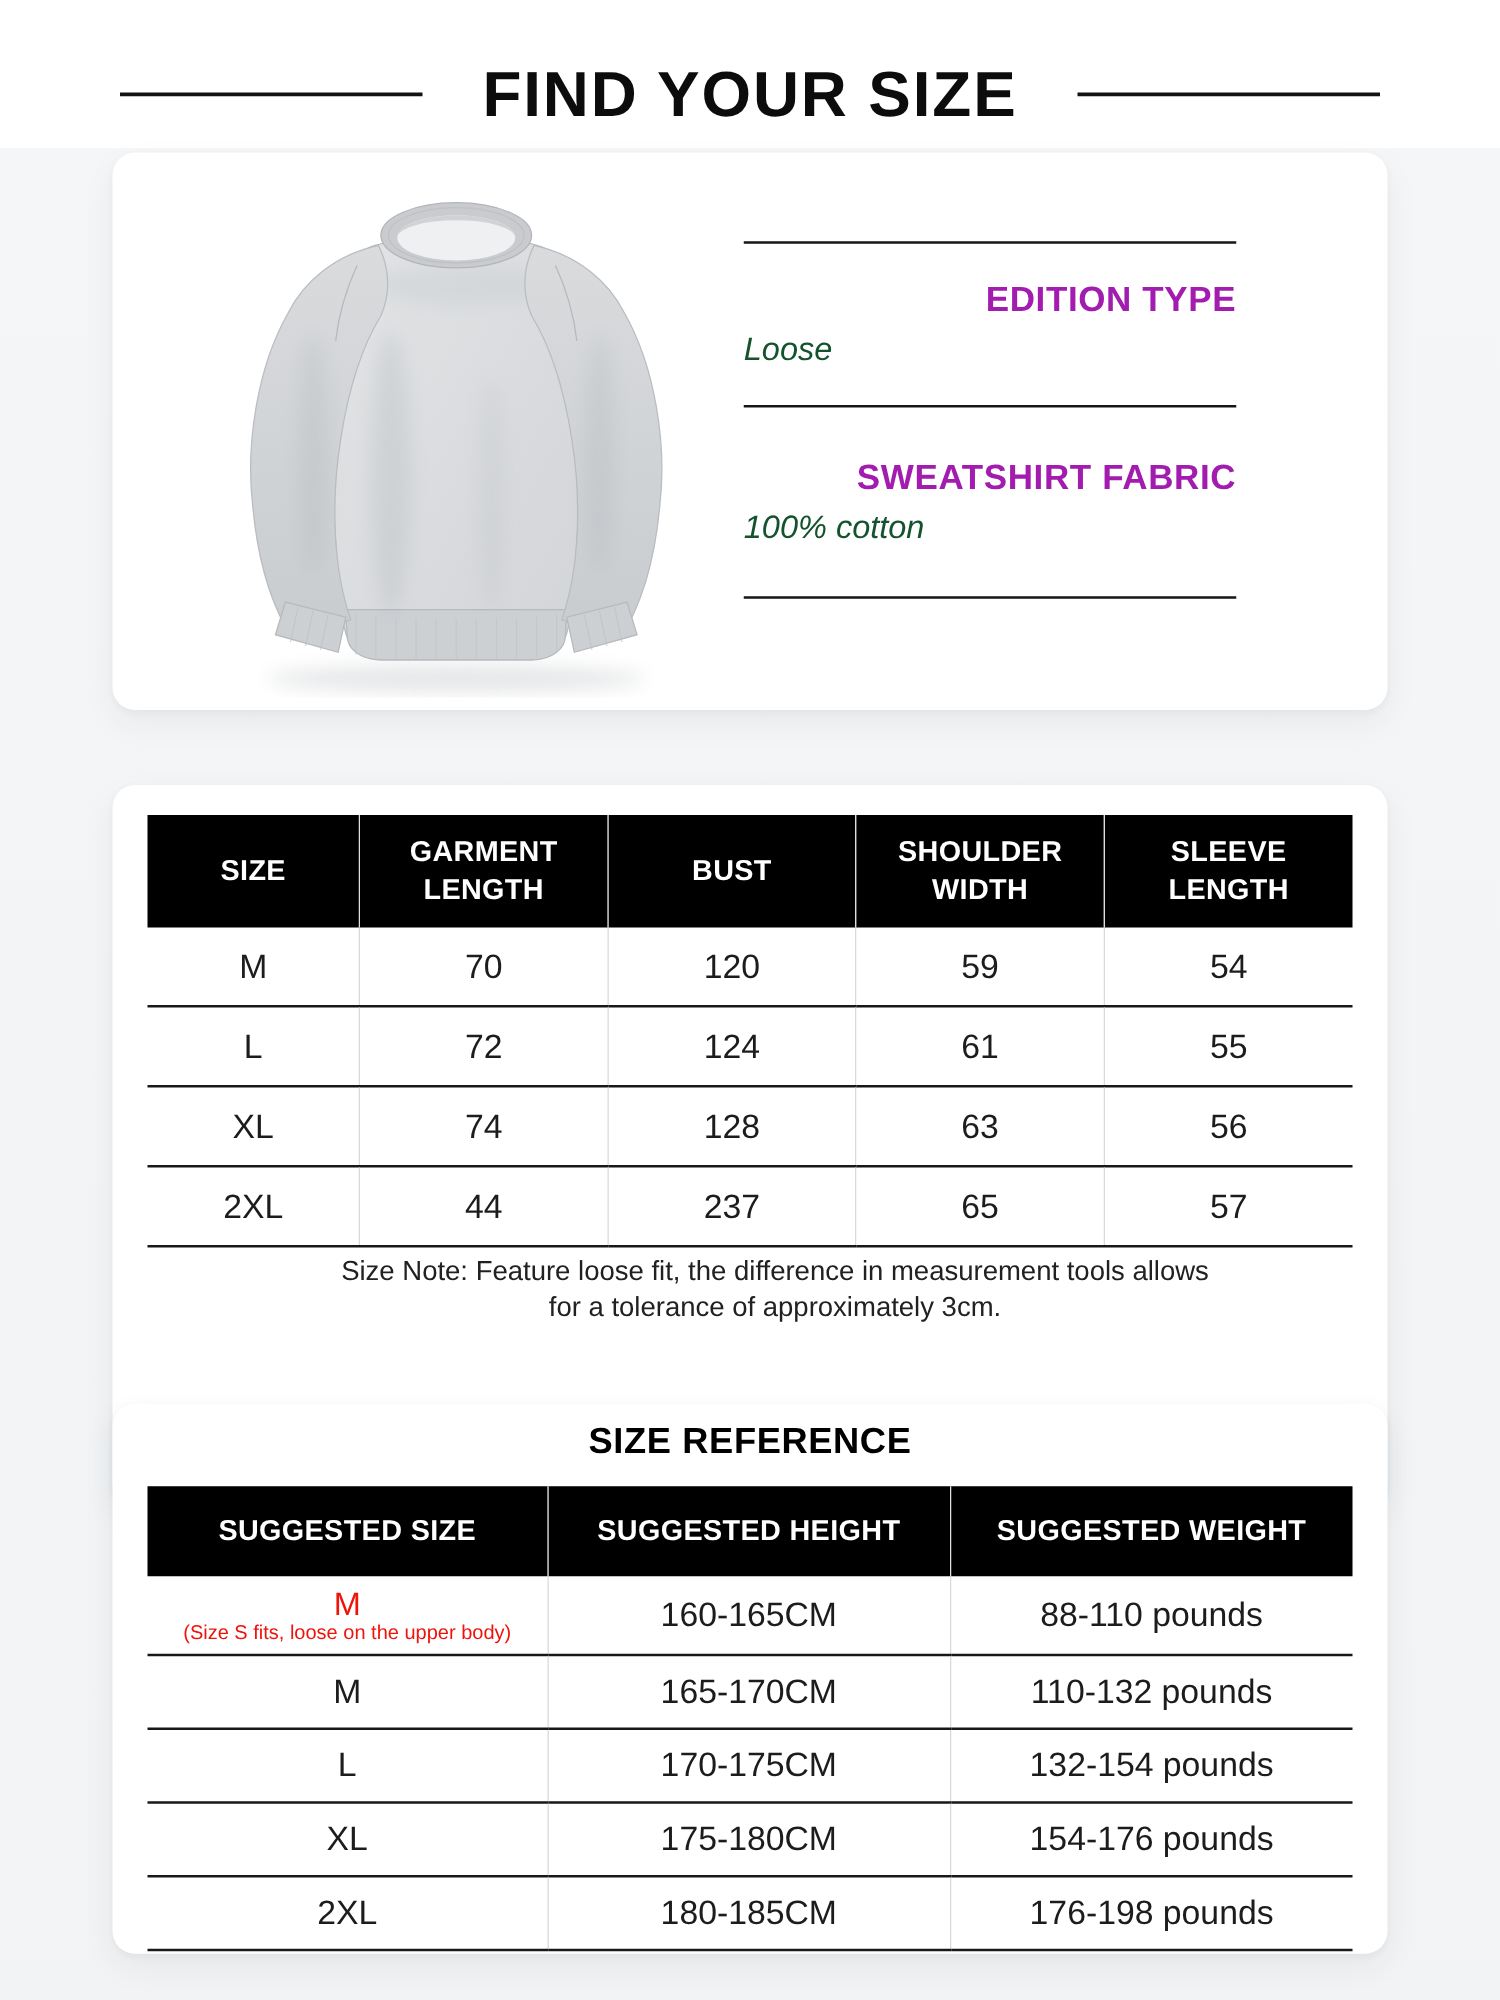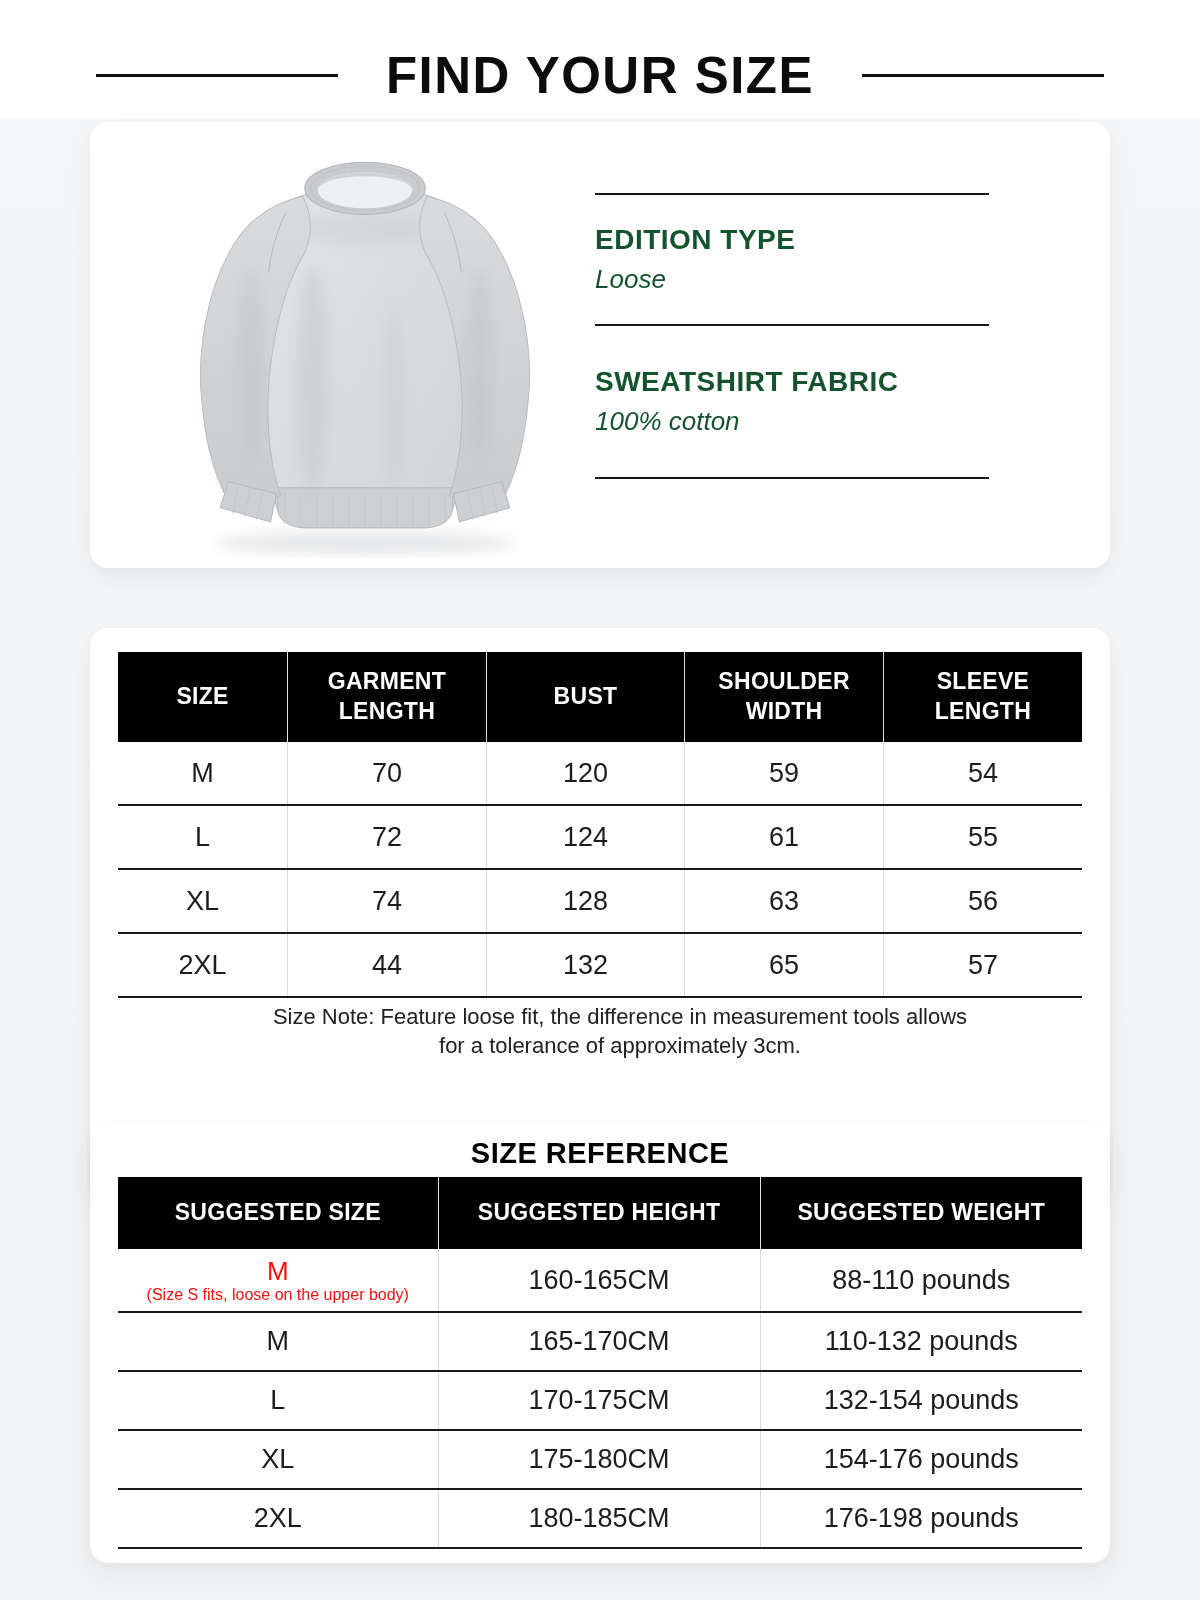--- a/index.html
+++ b/index.html
@@ -29,21 +29,21 @@
   .card-reference { top:1123px; height:440px; }
 
   
   .shirt-wrap { position:absolute; left:64px; top:10px; width:422px; height:426px; }
   .shirt-wrap svg { width:100%; height:100%; display:block; }
 
   .info-rule { position:absolute; left:505px; width:394px; height:2px; background:#161616; }
   .rule-1 { top:71px; } .rule-2 { top:202px; } .rule-3 { top:355px; }
   .spec { position:absolute; left:505px; width:394px; }
   .spec-1 { top:101px; } .spec-2 { top:243px; }
-  .spec .spec-label { font-size:28px; font-weight:700; color:#14532d; line-height:34px; letter-spacing:.5px; }
+  .spec .spec-label { font-size:28px; font-weight:700; color:#a21caf; line-height:34px; letter-spacing:.5px;text-align:right; }
   .spec .spec-value { font-size:26px; color:#14532d; line-height:32px; margin-top:6px;font-style:italic; }
 
   
   table.sizes { position:absolute; left:28px; width:964px; border-collapse:collapse; table-layout:fixed; text-align:center; }
   table.sizes thead th {
     background:#000; color:#fff; font-weight:700; line-height:1.3;
     border-left:1px solid #e0e0e0; padding:0 8px; letter-spacing:.3px;
   }
   table.sizes thead th:first-child { border-left:none; }
   table.sizes tbody td {
@@ -56,21 +56,21 @@
   .measure-table { top:24px; }
   .measure-table thead th { font-size:23px; height:90px; }
   .measure-table tbody td { height:60px; }
 
   .size-note { position:absolute; left:0; top:374px; width:100%; text-align:center;
     font-size:22px; color:#212121; line-height:29px;padding-left:20px; }
 
   
   .ref-title { position:absolute; top:14px; left:0; width:100%; text-align:center;
     font-size:29px; font-weight:700; letter-spacing:.5px; color:#000000; }
-  .ref-table { top:54px; }
+  .ref-table { top:66px; }
   .ref-table thead th { font-size:23px; height:72px; }
   .ref-table tbody tr.tall td { height:60px; }
   .ref-table tbody td { height:55px; }
   .red-text { color:#ee130b; }
   .ref-size-main { display:block; font-size:26px; line-height:28px; }
   .ref-size-sub  { display:block; font-size:16px; line-height:18px; margin-top:1px; }
 </style>
 </head>
 <body>
 
@@ -187,21 +187,21 @@
         <tr>
           <td>XL</td>
           <td>74</td>
           <td>128</td>
           <td>63</td>
           <td>56</td>
         </tr>
         <tr>
           <td>2XL</td>
           <td>44</td>
-          <td>132</td>
+          <td>237</td>
           <td>65</td>
           <td>57</td>
         </tr>
       </tbody>
     </table>
     <div class="size-note">
       <div>Size Note: Feature loose fit, the difference in measurement tools allows</div>
       <div>for a tolerance of approximately 3cm.</div>
     </div>
   </section>

